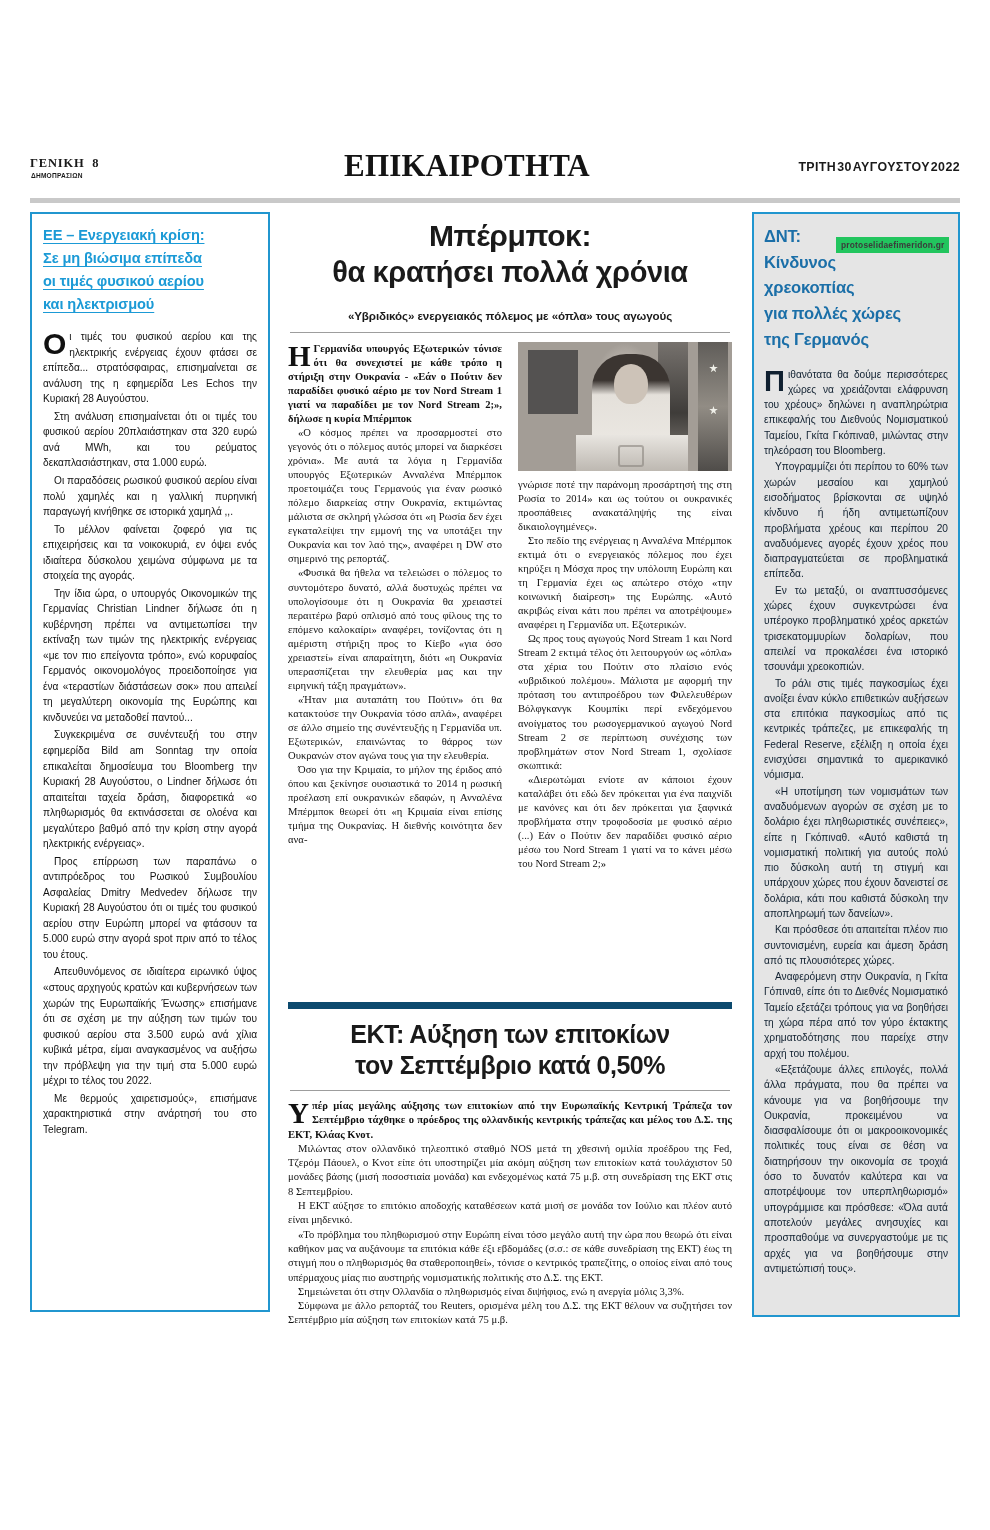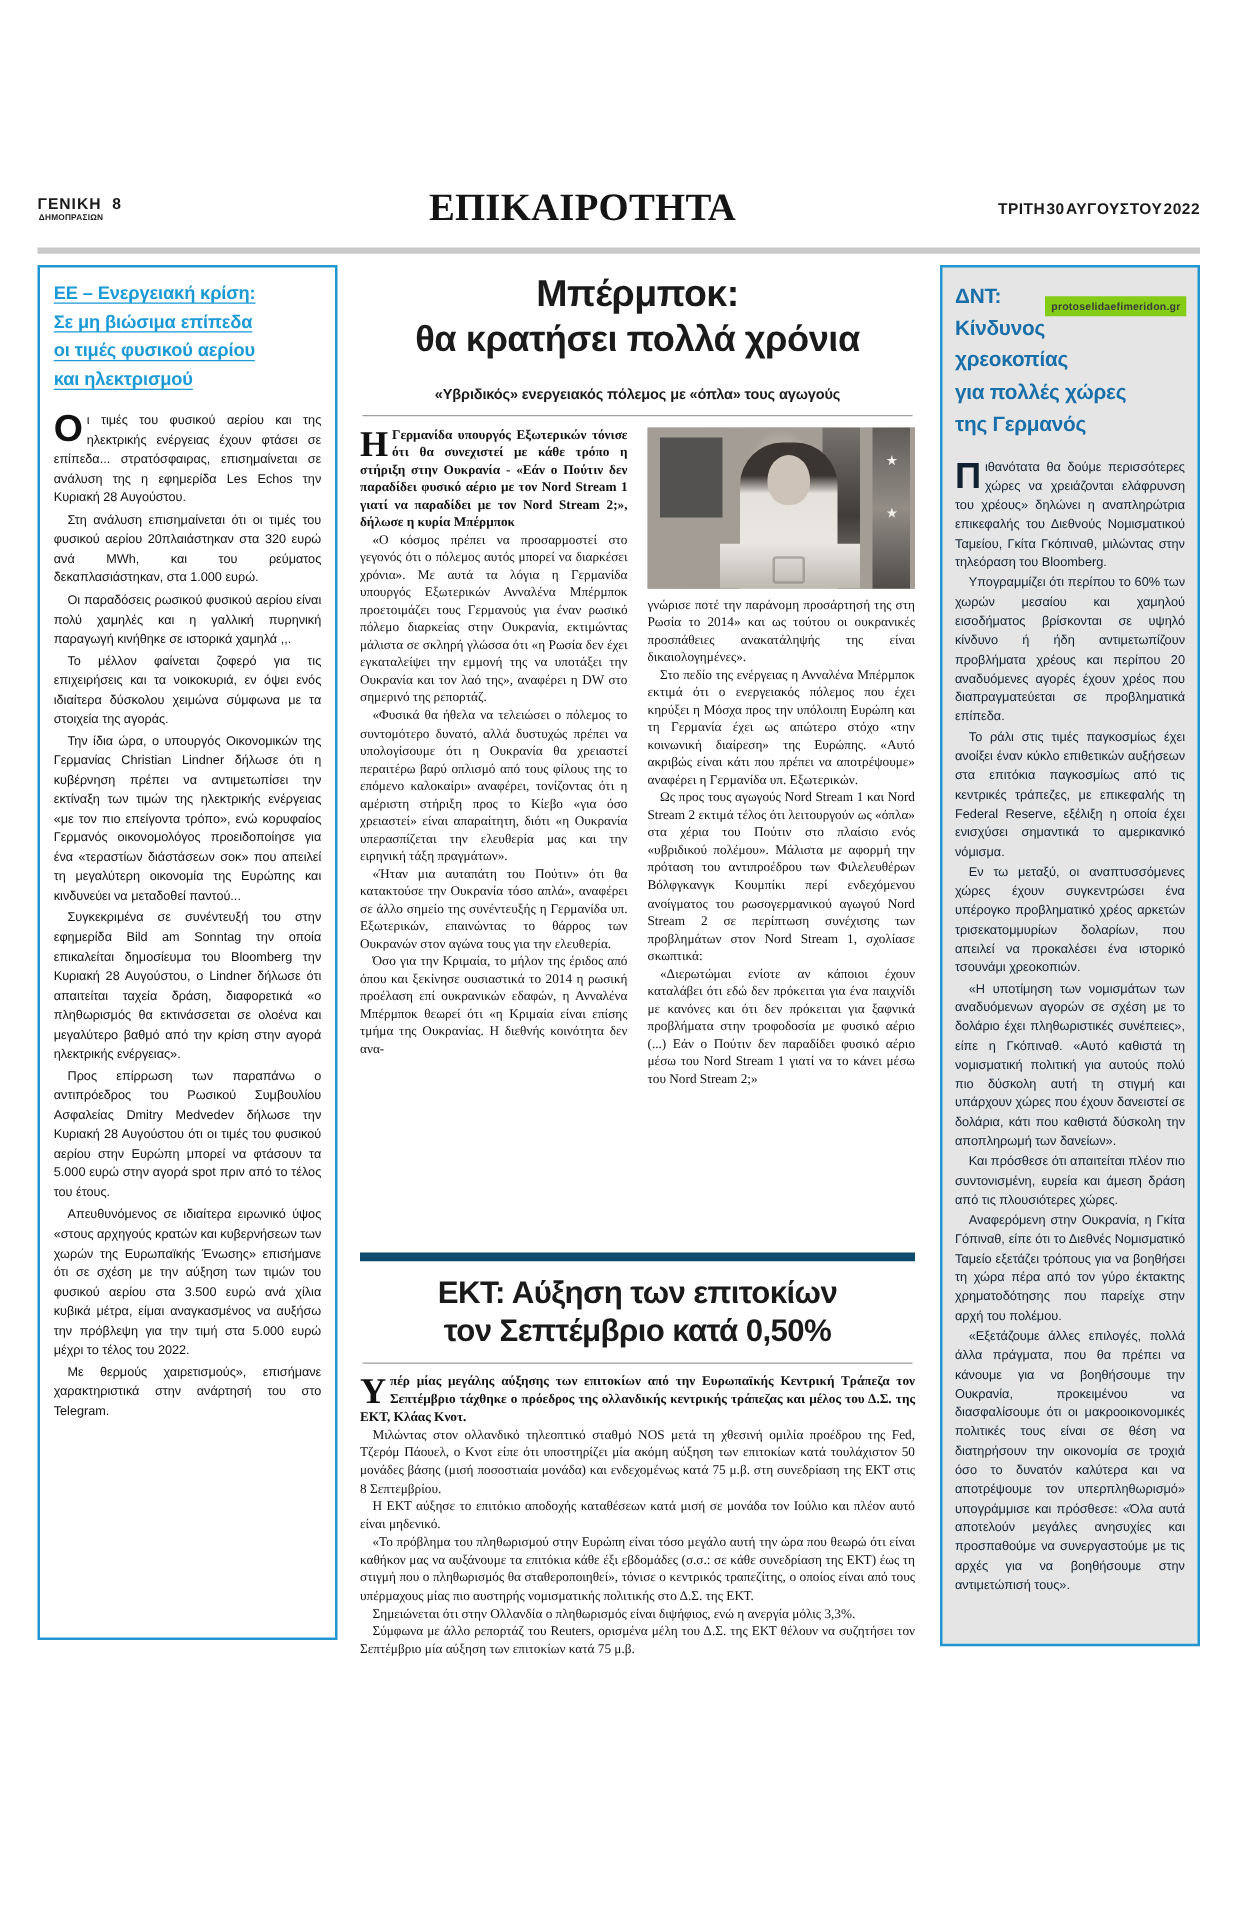--- a/index.html
+++ b/index.html
@@ -19,21 +19,21 @@
   
   .masthead {
     position: absolute;
     left: 30px; top: 150px;
     width: 930px; height: 46px;
     display: flex; align-items: flex-start; justify-content: space-between;
   }
   .mast-left { display: flex; flex-direction: column; padding-top: 6px; }
   .mast-left .line1 {
     font-size: 12.5px; font-weight: bold; letter-spacing: .8px; color: #1a1a1a;
-    font-family: Liberation Sans, sans-serif;
+    font-family: Liberation Serif, serif;
   }
   .mast-left .line2 {
     font-size: 6.6px; font-weight: bold; letter-spacing: .2px; color: #1a1a1a;
     margin-top: 1px; margin-left: 1px;
   }
   .mast-title {
     font-family: "Liberation Serif", serif;
     font-size: 31px; font-weight: bold; color: #141414;
     letter-spacing: .2px; line-height: 1;
     margin-top: 0px; margin-left: 36px;
@@ -185,21 +185,21 @@
     font-size: 10.2px; line-height: 1.5; text-align: justify; color: #102030;
   }
   .right-body p { text-indent: 11px; margin-bottom: 1px; }
   .right-body p.first { text-indent: 0; }
   .right-body .drop {
     float: left; font-size: 29px; font-weight: bold; line-height: .86; padding: 2px 3px 0 0;
   }
 
   .watermark {
     position: absolute; left: 836px; top: 237px;
-    background: #84cc16; color: #3b3b3b;
+    background: #22c55e; color: #3b3b3b;
     font-size: 8.4px; font-weight: bold; letter-spacing: .2px;
     padding: 3px 5px;
     font-family: "Liberation Sans", sans-serif;
     z-index: 40;
   }
 </style>
 </head>
 <body>
 
 <div class="page">
@@ -299,22 +299,22 @@
     <div class="right-head">
       <span>ΔΝΤ:</span><br>
       <span>Κίνδυνος</span><br>
       <span>χρεοκοπίας</span><br>
       <span>για πολλές χώρες</span><br>
       <span>της Γερμανός</span>
     </div>
     <div class="right-body">
       <p class="first"><span class="drop">Π</span><span>ιθανότατα θα δούμε περισσότερες χώρες να χρειάζονται ελάφρυνση του χρέους» δηλώνει η αναπληρώτρια επικεφαλής του Διεθνούς Νομισματικού Ταμείου, Γκίτα Γκόπιναθ, μιλώντας στην τηλεόραση του Bloomberg.</span></p>
       <p>Υπογραμμίζει ότι περίπου το 60% των χωρών μεσαίου και χαμηλού εισοδήματος βρίσκονται σε υψηλό κίνδυνο ή ήδη αντιμετωπίζουν προβλήματα χρέους και περίπου 20 αναδυόμενες αγορές έχουν χρέος που διαπραγματεύεται σε προβληματικά επίπεδα.</p>
+      <p>Εν τω μεταξύ, οι αναπτυσσόμενες χώρες έχουν συγκεντρώσει ένα υπέρογκο προβληματικό χρέος αρκετών τρισεκατομμυρίων δολαρίων, που απειλεί να προκαλέσει ένα ιστορικό τσουνάμι χρεοκοπιών.</p>
       <p>Το ράλι στις τιμές παγκοσμίως έχει ανοίξει έναν κύκλο επιθετικών αυξήσεων στα επιτόκια παγκοσμίως από τις κεντρικές τράπεζες, με επικεφαλής τη Federal Reserve, εξέλιξη η οποία έχει ενισχύσει σημαντικά το αμερικανικό νόμισμα.</p>
-      <p>Εν τω μεταξύ, οι αναπτυσσόμενες χώρες έχουν συγκεντρώσει ένα υπέρογκο προβληματικό χρέος αρκετών τρισεκατομμυρίων δολαρίων, που απειλεί να προκαλέσει ένα ιστορικό τσουνάμι χρεοκοπιών.</p>
       <p>«Η υποτίμηση των νομισμάτων των αναδυόμενων αγορών σε σχέση με το δολάριο έχει πληθωριστικές συνέπειες», είπε η Γκόπιναθ. «Αυτό καθιστά τη νομισματική πολιτική για αυτούς πολύ πιο δύσκολη αυτή τη στιγμή και υπάρχουν χώρες που έχουν δανειστεί σε δολάρια, κάτι που καθιστά δύσκολη την αποπληρωμή των δανείων».</p>
       <p>Και πρόσθεσε ότι απαιτείται πλέον πιο συντονισμένη, ευρεία και άμεση δράση από τις πλουσιότερες χώρες.</p>
       <p>Αναφερόμενη στην Ουκρανία, η Γκίτα Γόπιναθ, είπε ότι το Διεθνές Νομισματικό Ταμείο εξετάζει τρόπους για να βοηθήσει τη χώρα πέρα από τον γύρο έκτακτης χρηματοδότησης που παρείχε στην αρχή του πολέμου.</p>
       <p>«Εξετάζουμε άλλες επιλογές, πολλά άλλα πράγματα, που θα πρέπει να κάνουμε για να βοηθήσουμε την Ουκρανία, προκειμένου να διασφαλίσουμε ότι οι μακροοικονομικές πολιτικές τους είναι σε θέση να διατηρήσουν την οικονομία σε τροχιά όσο το δυνατόν καλύτερα και να αποτρέψουμε τον υπερπληθωρισμό» υπογράμμισε και πρόσθεσε: «Όλα αυτά αποτελούν μεγάλες ανησυχίες και προσπαθούμε να συνεργαστούμε με τις αρχές για να βοηθήσουμε στην αντιμετώπισή τους».</p>
     </div>
   </div>
 
   <div class="watermark">protoselidaefimeridon.gr</div>
 
 </div>

